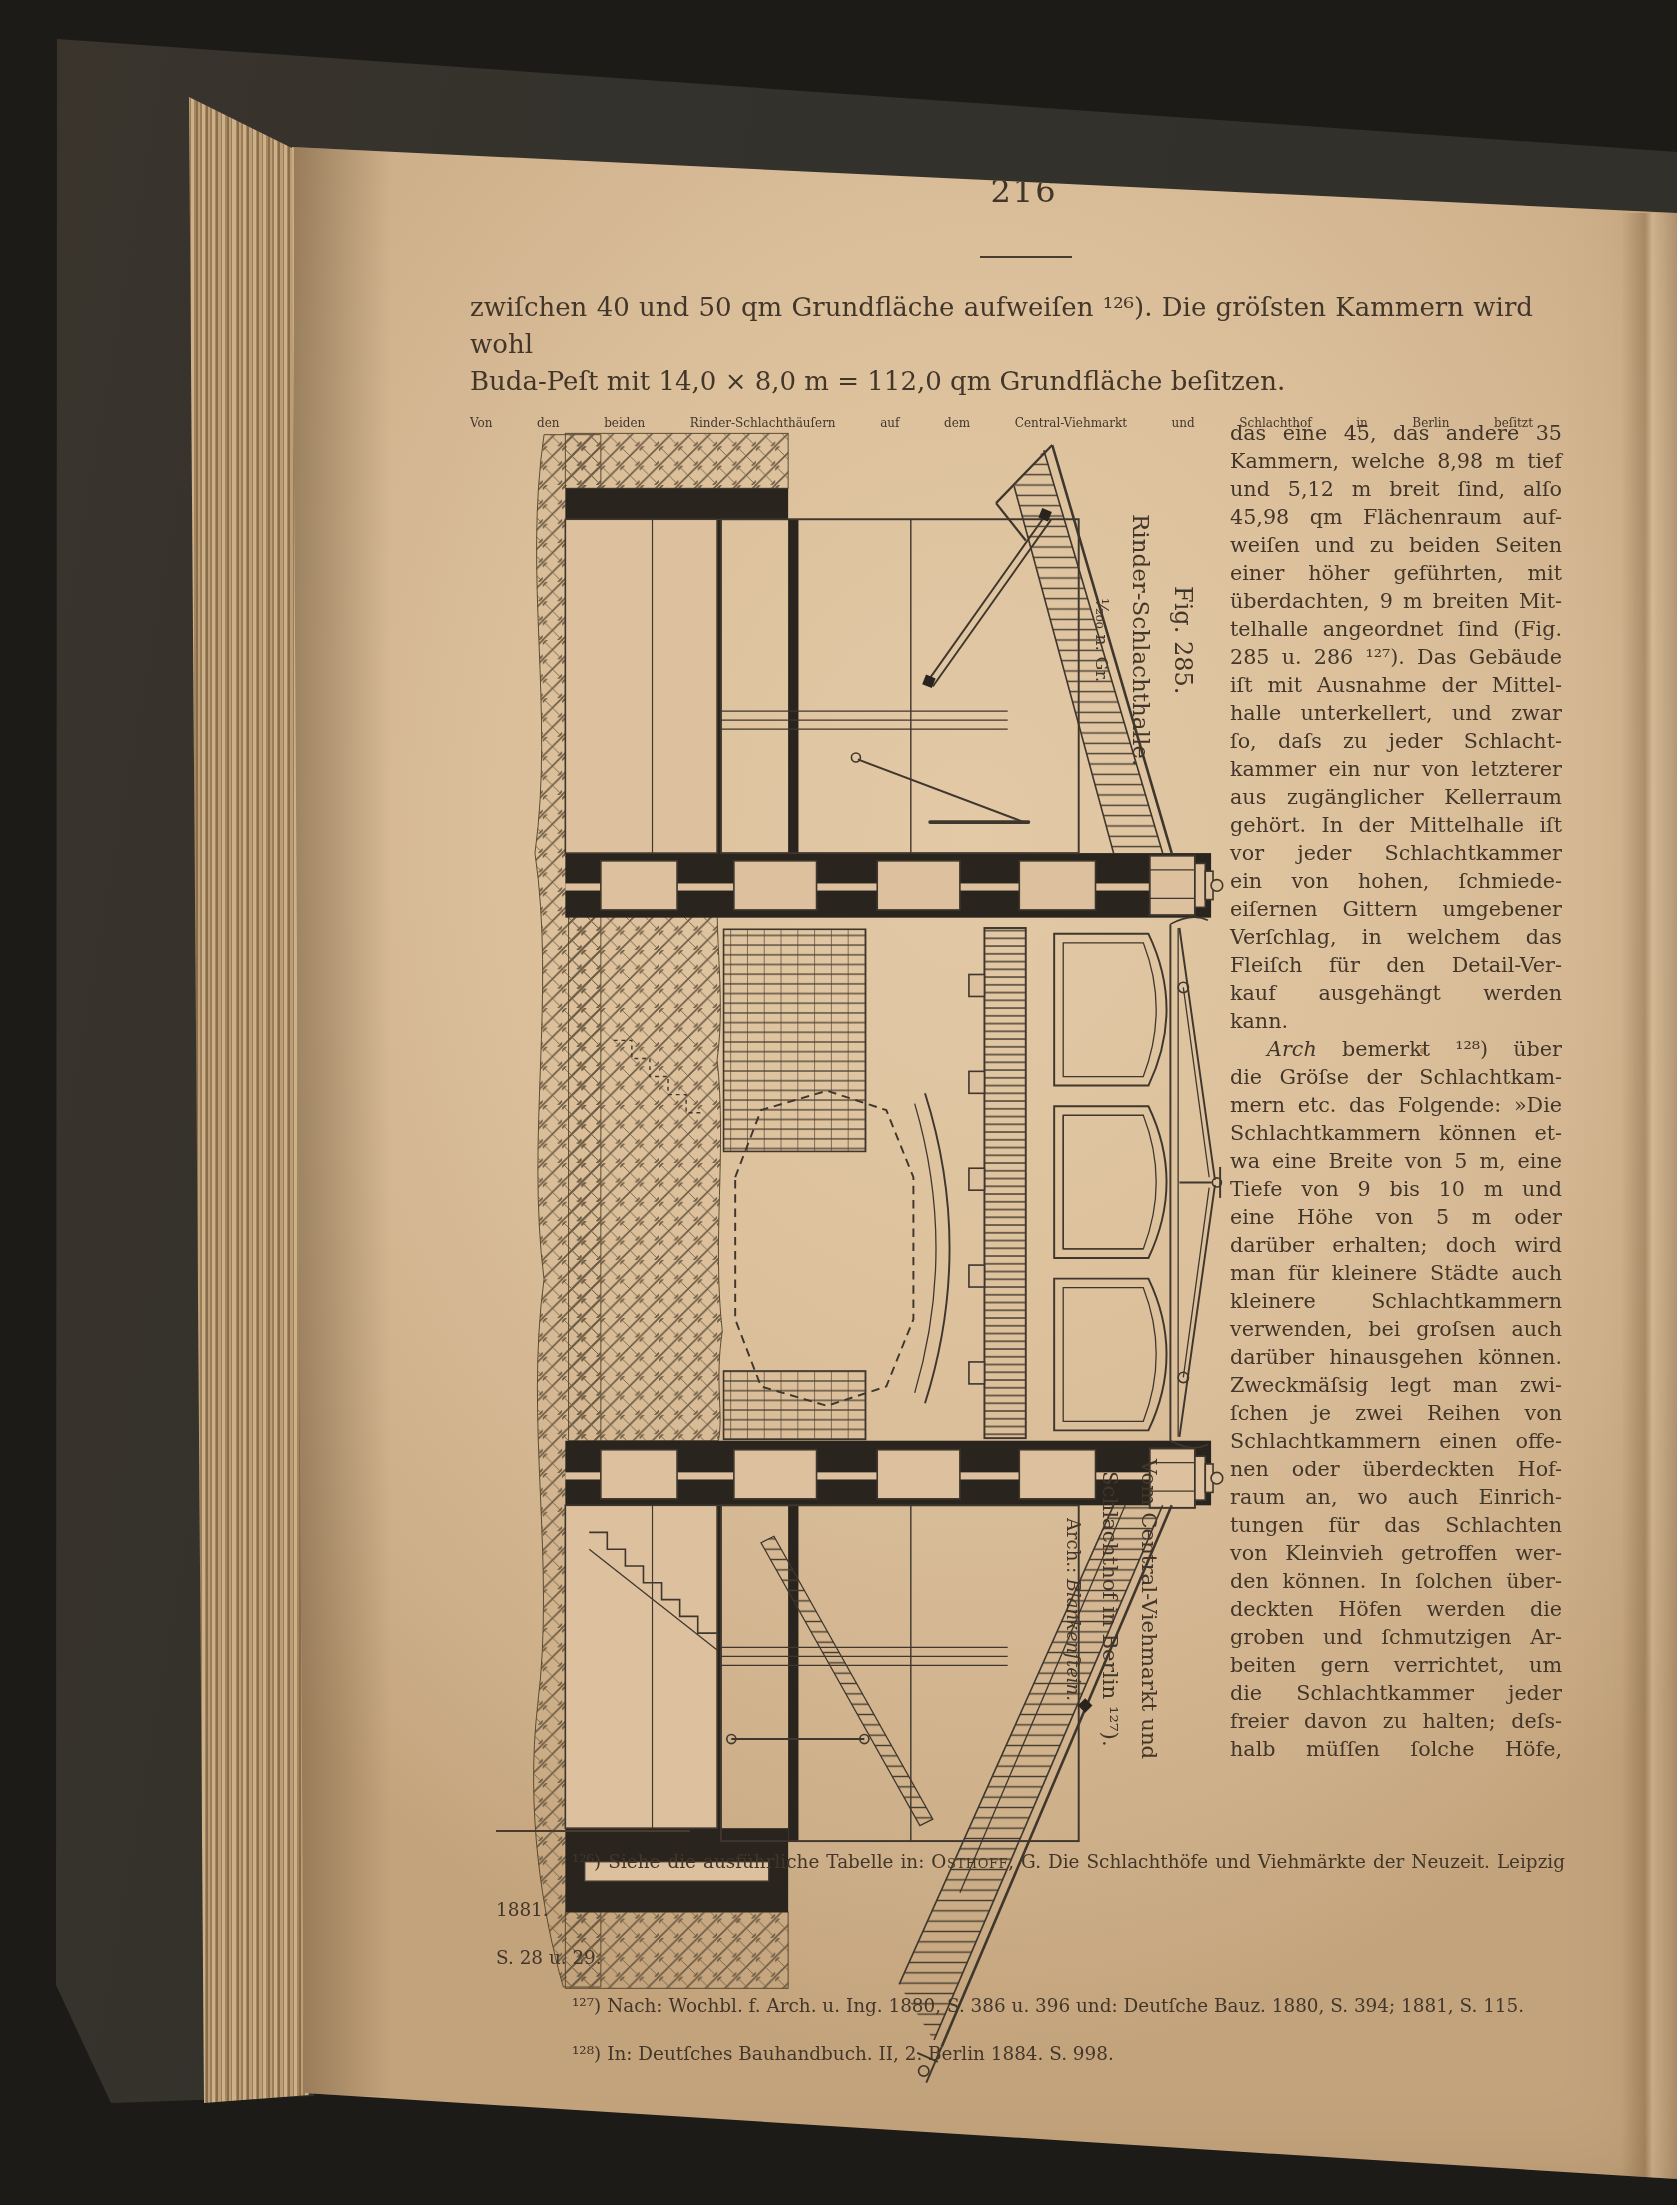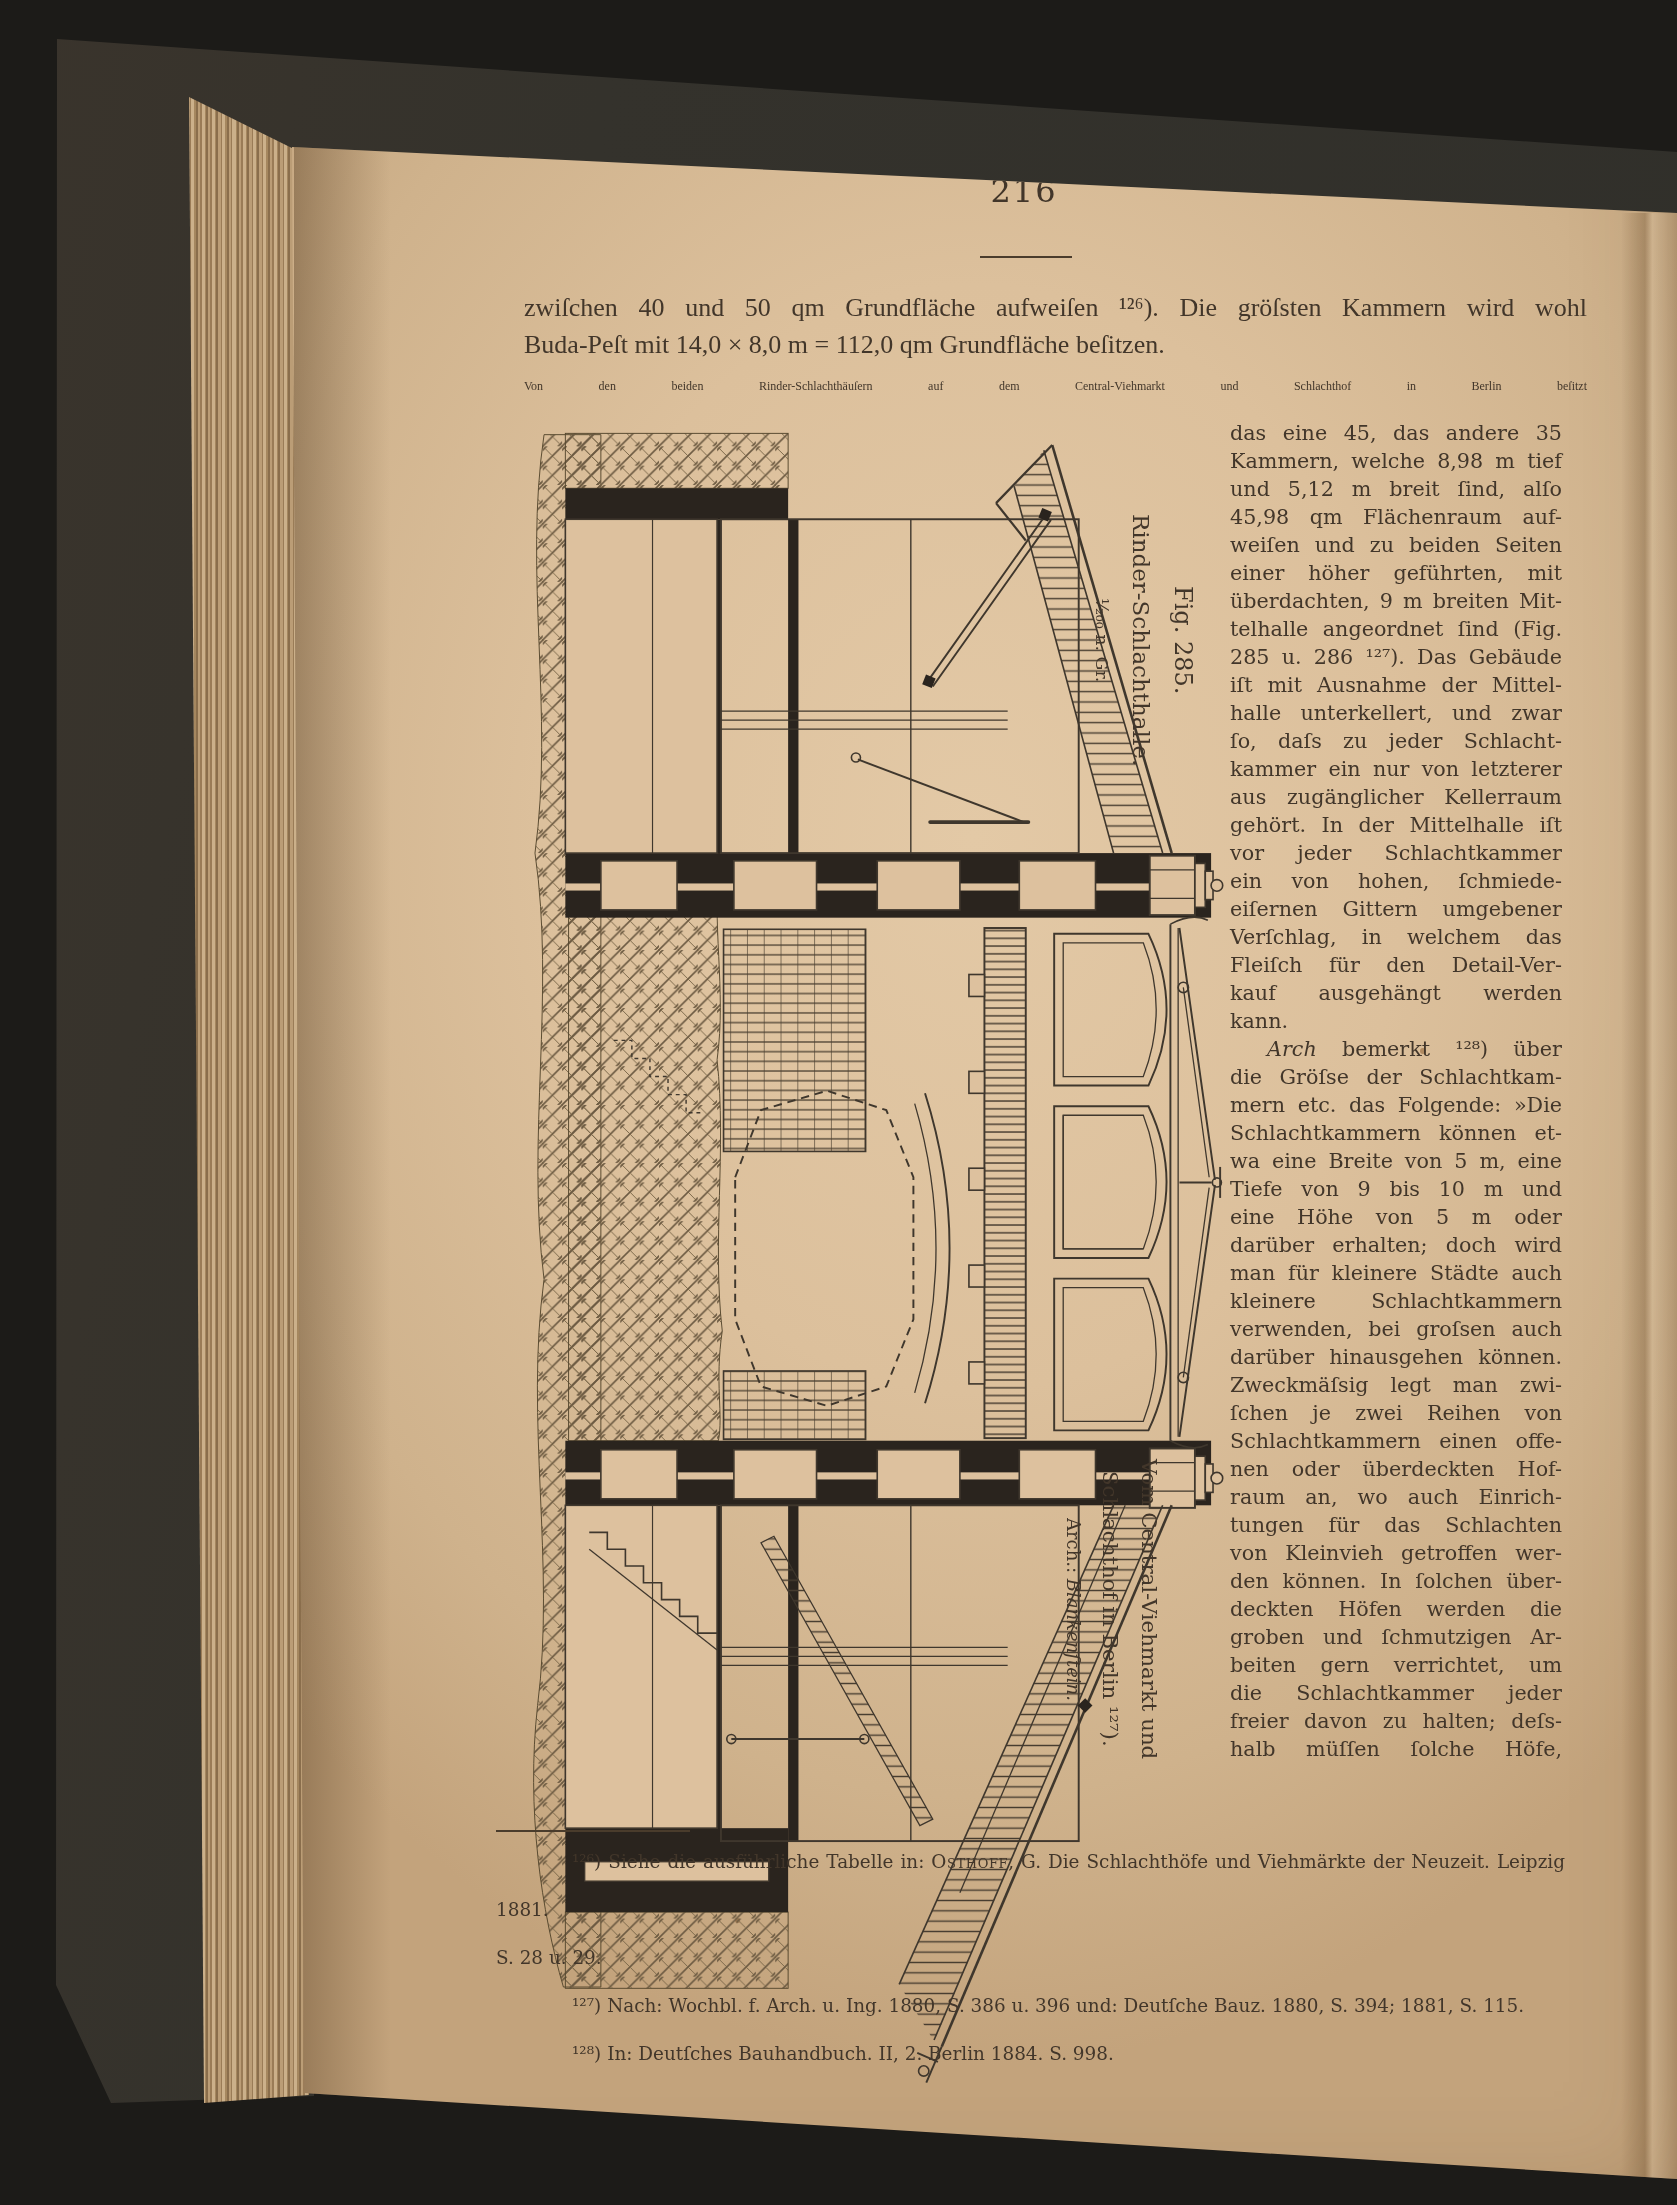--- a/index.html
+++ b/index.html
@@ -18,21 +18,21 @@
     box-shadow:inset 0 0 103px rgba(92,62,30,.25);}
   #gutter{position:absolute;left:294px;top:145px;width:97px;height:1951px;
     background:linear-gradient(90deg,rgba(74,50,24,.38),rgba(74,50,24,0));}
   #foreedge{position:absolute;left:1621px;top:213px;width:57px;height:1971px;
     background:linear-gradient(90deg,rgba(74,50,24,0),rgba(93,63,30,.28) 42%,rgba(240,220,190,.25) 55%,rgba(74,50,24,.12));}
   .speck{position:absolute;border-radius:50%;background:#8d5f33;opacity:.55;}
   
   .ink{color:#42362a;}
   #folio{left:940px;top:172px;width:168px;text-align:center;font-size:32px;letter-spacing:1.9px;}
   #folio-rule{left:980px;top:256px;width:92px;height:1.9px;background:#4a3c2c;}
-  #intro{left:524px;top:289px;width:1063px;font-size:26px;line-height:37px;font-family:Liberation Serif, serif;}
+  #intro{left:470px;top:289px;width:1063px;font-size:26px;line-height:37px;}
   #intro .jl{text-align:justify;text-align-last:justify;}
   #intro .jl:nth-child(2){text-align-last:left;}
   #intro .jl:nth-child(3){font-size:12px;padding-top:5.2px;}
   #column{left:1230px;top:419px;width:332px;font-size:20.7px;line-height:28px;}
   #column .jl{text-align:justify;text-align-last:justify;}
   #col-p1 .jl:last-child{text-align-last:left;}
   #col-p2 .jl:first-child{text-indent:37px;}
   .jl{display:block;}
   .jl i{font-style:italic;}
   .sc{font-variant:small-caps;letter-spacing:0.6px;}

